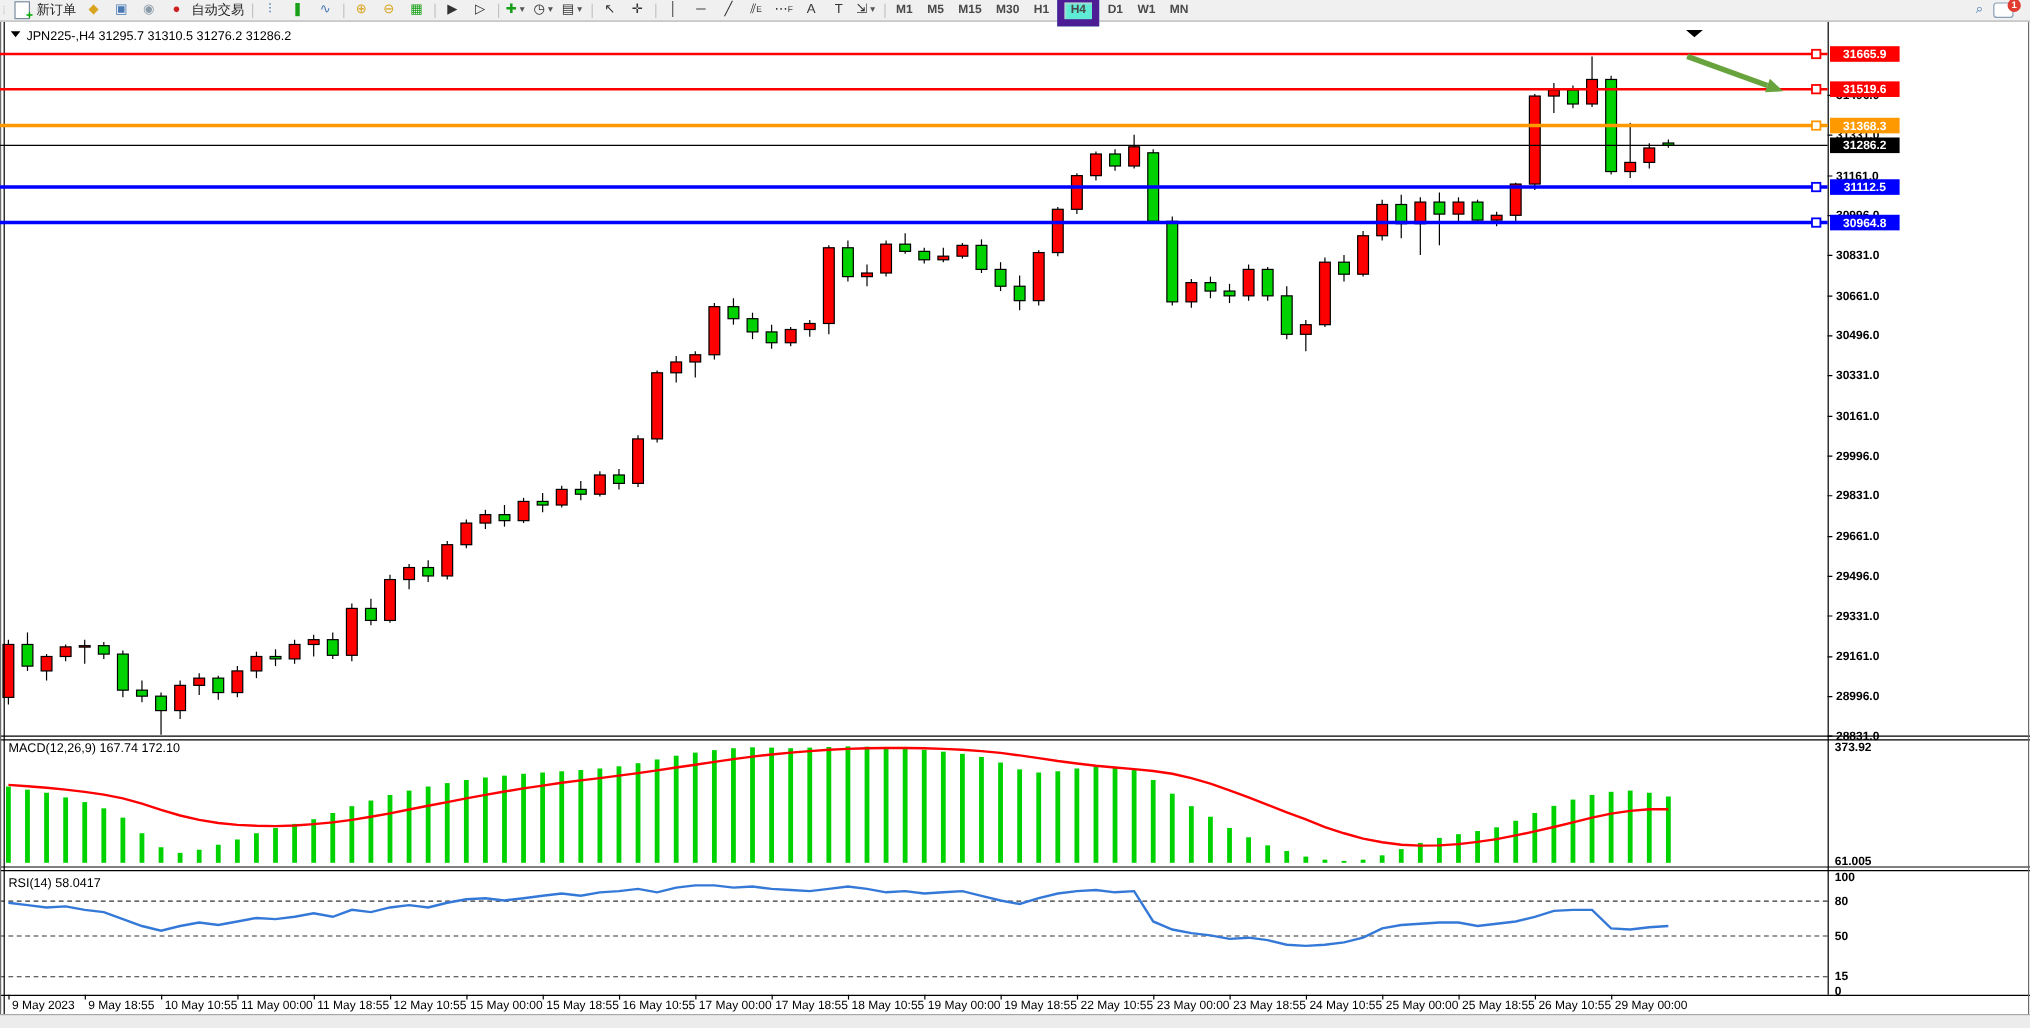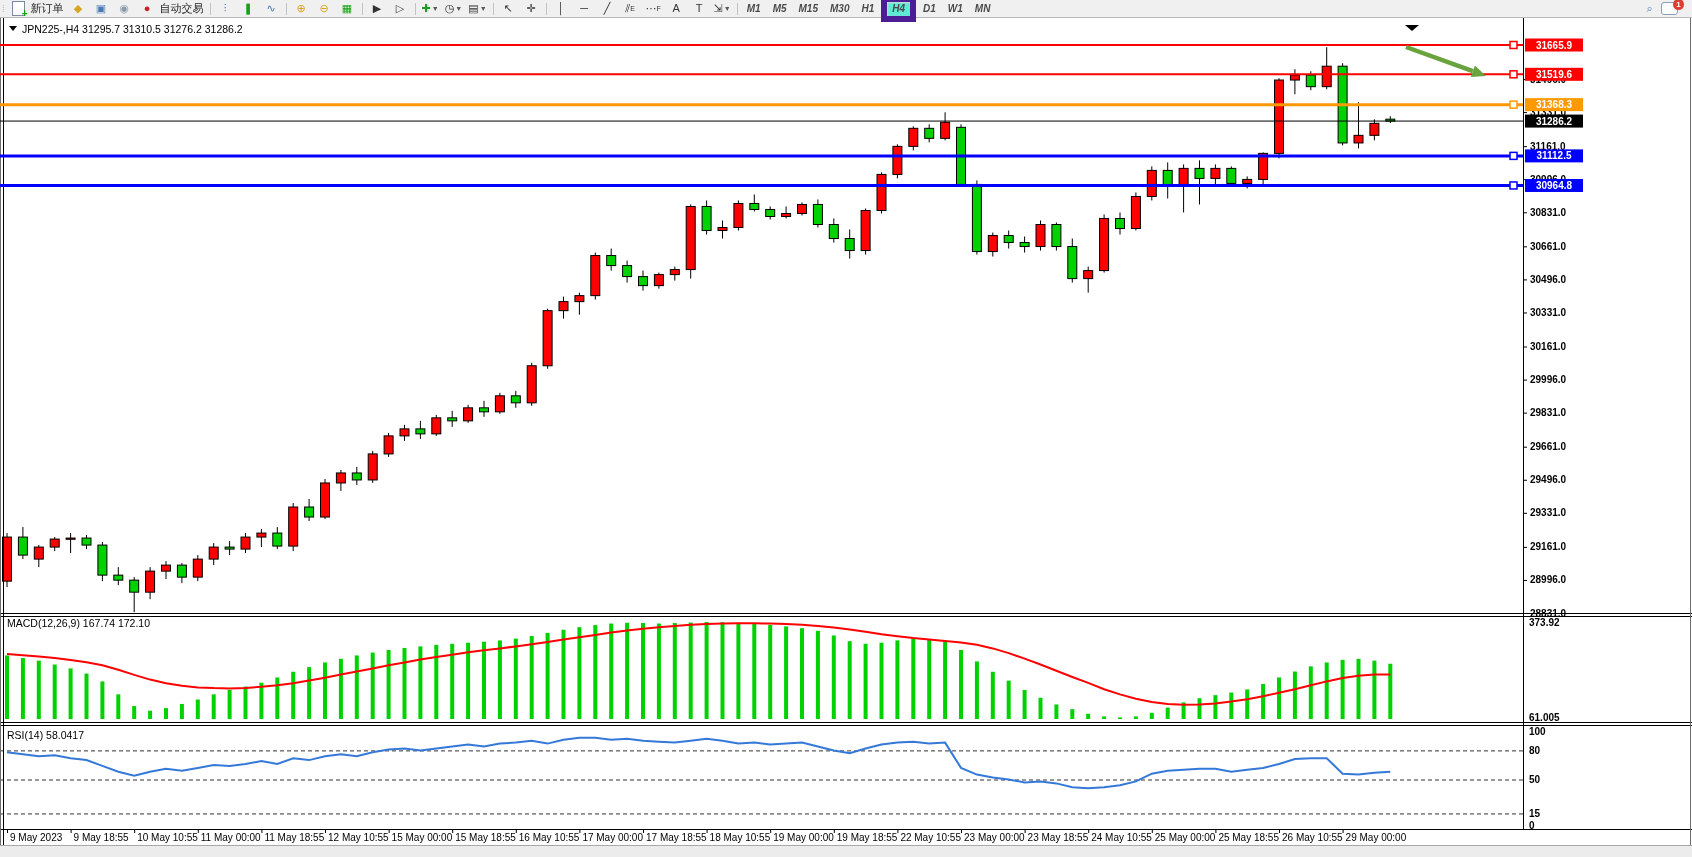--- a/index.html
+++ b/index.html
@@ -5,21 +5,21 @@
   html,body{margin:0;padding:0;background:#fff;width:1692px;height:857px;overflow:hidden;
     font-family:"Liberation Sans",sans-serif;-webkit-font-smoothing:antialiased;}
   #toolbar{position:absolute;left:0;top:0;width:1692px;height:17px;background:#f0f0f0;
     border-bottom:1px solid #b9b9b9;display:flex;align-items:center;z-index:3;font-size:11px;color:#333;}
   .tbtn{height:15px;min-width:17px;display:flex;align-items:center;justify-content:center;
     padding:0 2px;margin:0 1px;font-size:11px;line-height:13px;cursor:default;}
   .tlabel{font-size:11px;margin:0 3px 0 1px;color:#222;text-align:center;}
   .tsep{width:1px;height:12px;background:#c4c4c4;margin:0 3px;}
   .thandle{color:#b8b8b8;font-size:9px;margin:0 2px;}
   .drop{font-size:7px;color:#555;margin-left:1px;}
-  .tf{font-size:10px;font-weight:700;color:#4a4a4a;padding:0 5px;height:14px;line-height:14px;margin:0 1px;font-style:italic;}
+  .tf{font-size:10px;font-weight:700;color:#4a4a4a;padding:0 5px;height:14px;line-height:14px;margin:0 1px;}
   .tf.active{background:#5eead4;border:6px solid #4c1d95;box-shadow:inset 1px 1px 2px #d8d8d8;}
   .spacer{flex:1;}
   .bubble{position:relative;width:15px;height:11px;background:#fdfdfd;border:1px solid #8aa0b8;border-radius:3px;margin-right:14px;}
   .bubble .badge{position:absolute;right:-7px;top:-4px;background:#e03c31;color:#fff;border-radius:50%;
     width:11px;height:11px;font-size:8px;line-height:11px;text-align:center;font-weight:700;}
   #chart-svg{position:absolute;left:0;top:0;z-index:1;}
   #bottomstrip{position:absolute;left:0;top:845px;width:1692px;height:12px;background:#ececec;
     border-top:1px solid #a8a8a8;z-index:3;}
   svg text{font-family:"Liberation Sans",sans-serif;}
   .ico-doc{display:inline-block;width:11px;height:13px;background:#fff;border:1px solid #7a8aa0;position:relative;}

